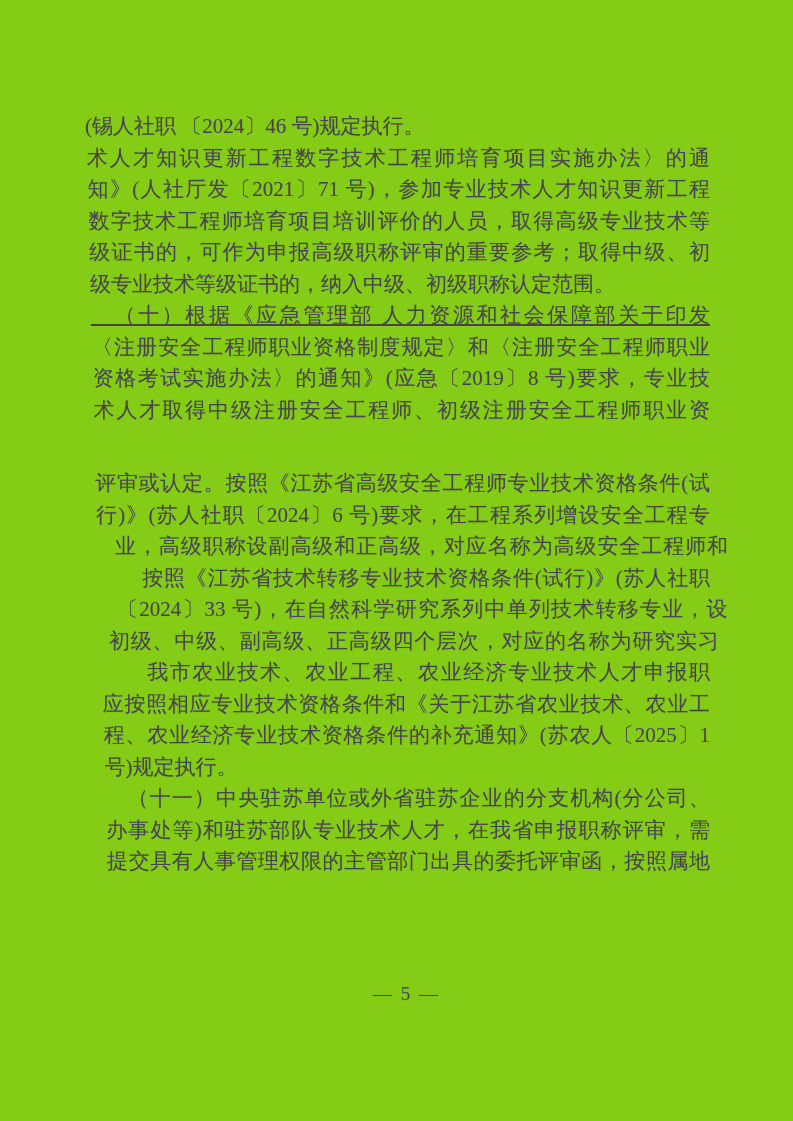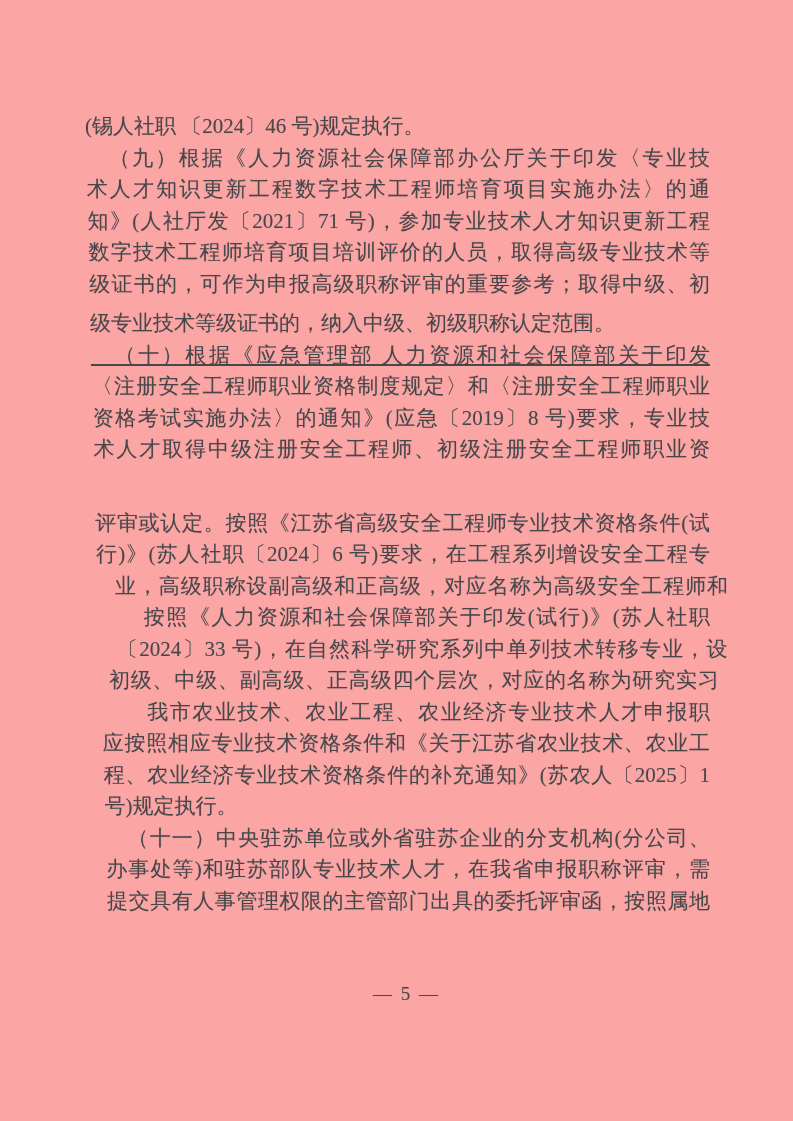--- a/index.html
+++ b/index.html
@@ -1,21 +1,21 @@
 <!DOCTYPE html>
 <html><head>
 <meta charset="utf-8">
 <title>Scanned official document page</title>
 <style>
   html,body{margin:0;padding:0;background:#e8e8e8;}
   .canvas{
     position:relative;
     width:793px;height:1121px;
     margin:0 auto;
-    background:#fca5a5;
+    background:#84cc16;
     overflow:hidden;
     font-family:"Liberation Serif","DejaVu Serif",serif;
   }
   .textblock{
     position:absolute;
     left:85px;top:111px;
     width:625px;
   }
   .line{
     font-size:21px;
@@ -44,36 +44,35 @@
   }
 </style>
 </head>
 <body>
 
 <div class="canvas">
   <div class="textblock">
 
     <div class="line end" style="margin-left: 0px; width: 625px;">(锡人社职 〔2024〕46 号)规定执行。</div>
 
-    <div class="line" style="margin-left: 0.85px; width: 624.15px;">　（九）根据《人力资源社会保障部办公厅关于印发〈专业技</div>
     <div class="line" style="margin-left: 1.7px; width: 623.3px;">术人才知识更新工程数字技术工程师培育项目实施办法〉的通</div>
     <div class="line" style="margin-left: 2.55px; width: 622.45px;">知》(人社厅发〔2021〕71 号)，参加专业技术人才知识更新工程</div>
     <div class="line" style="margin-left: 3.4px; width: 621.6px;">数字技术工程师培育项目培训评价的人员，取得高级专业技术等</div>
     <div class="line" style="margin-left: 4.25px; width: 620.75px;">级证书的，可作为申报高级职称评审的重要参考；取得中级、初</div>
-    <div class="line end" style="margin-left: 5.1px; width: 619.9px; margin-top: 8px;">级专业技术等级证书的，纳入中级、初级职称认定范围。</div>
+    <div class="line end" style="margin-left: 5.1px; width: 619.9px;">级专业技术等级证书的，纳入中级、初级职称认定范围。</div>
 
     <div class="line" style="margin-left: 5.95px; width: 619.05px; text-decoration: underline;">　（十）根据《应急管理部 人力资源和社会保障部关于印发</div>
     <div class="line" style="margin-left: 6.8px; width: 618.2px;">〈注册安全工程师职业资格制度规定〉和〈注册安全工程师职业</div>
     <div class="line" style="margin-left: 7.65px; width: 617.35px;">资格考试实施办法〉的通知》(应急〔2019〕8 号)要求，专业技</div>
     <div class="line" style="margin-left: 8.5px; width: 616.5px;">术人才取得中级注册安全工程师、初级注册安全工程师职业资</div>
     <div class="line" style="margin-left: 10.2px; width: 614.8px; margin-top: 42px;">评审或认定。按照《江苏省高级安全工程师专业技术资格条件(试</div>
     <div class="line" style="margin-left: 11.05px; width: 613.95px;">行)》(苏人社职〔2024〕6 号)要求，在工程系列增设安全工程专</div>
     <div class="line" style="margin-left: 30px; width: 613.1px;">业，高级职称设副高级和正高级，对应名称为高级安全工程师和</div>
 
-    <div class="line" style="margin-left: 13.6px; width: 611.4px;">　　按照《人力资源和社会保障部关于印发(试行)》(苏人社职</div>
+    <div class="line" style="margin-left: 13.6px; width: 611.4px;">　　按照《江苏省技术转移专业技术资格条件(试行)》(苏人社职</div>
     <div class="line" style="margin-left: 32px; width: 610.55px;">〔2024〕33 号)，在自然科学研究系列中单列技术转移专业，设</div>
     <div class="line" style="margin-left: 24px; width: 609.7px;">初级、中级、副高级、正高级四个层次，对应的名称为研究实习</div>
 
     <div class="line" style="margin-left: 17px; width: 608px;">　　我市农业技术、农业工程、农业经济专业技术人才申报职称，</div>
     <div class="line" style="margin-left: 17.85px; width: 607.15px;">应按照相应专业技术资格条件和《关于江苏省农业技术、农业工</div>
     <div class="line" style="margin-left: 18.7px; width: 606.3px;">程、农业经济专业技术资格条件的补充通知》(苏农人〔2025〕1</div>
     <div class="line end" style="margin-left: 19.55px; width: 605.45px;">号)规定执行。</div>
 
     <div class="line" style="margin-left: 20.4px; width: 604.6px;">　（十一）中央驻苏单位或外省驻苏企业的分支机构(分公司、</div>
     <div class="line" style="margin-left: 21.25px; width: 603.75px;">办事处等)和驻苏部队专业技术人才，在我省申报职称评审，需</div>

